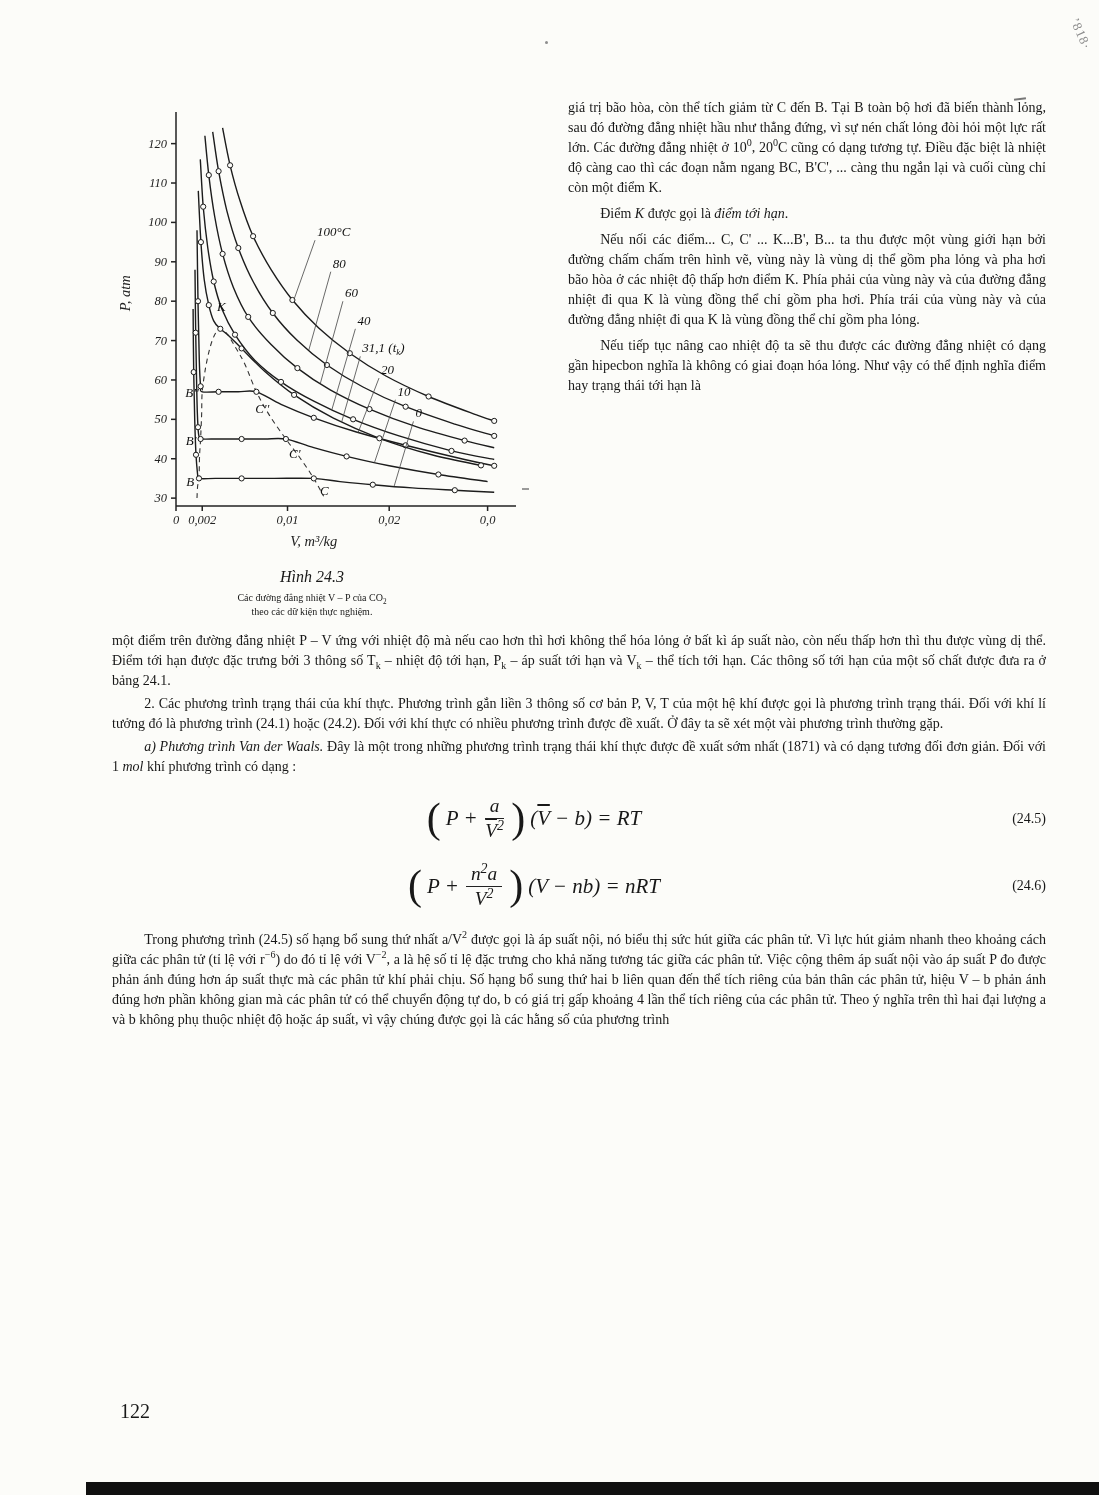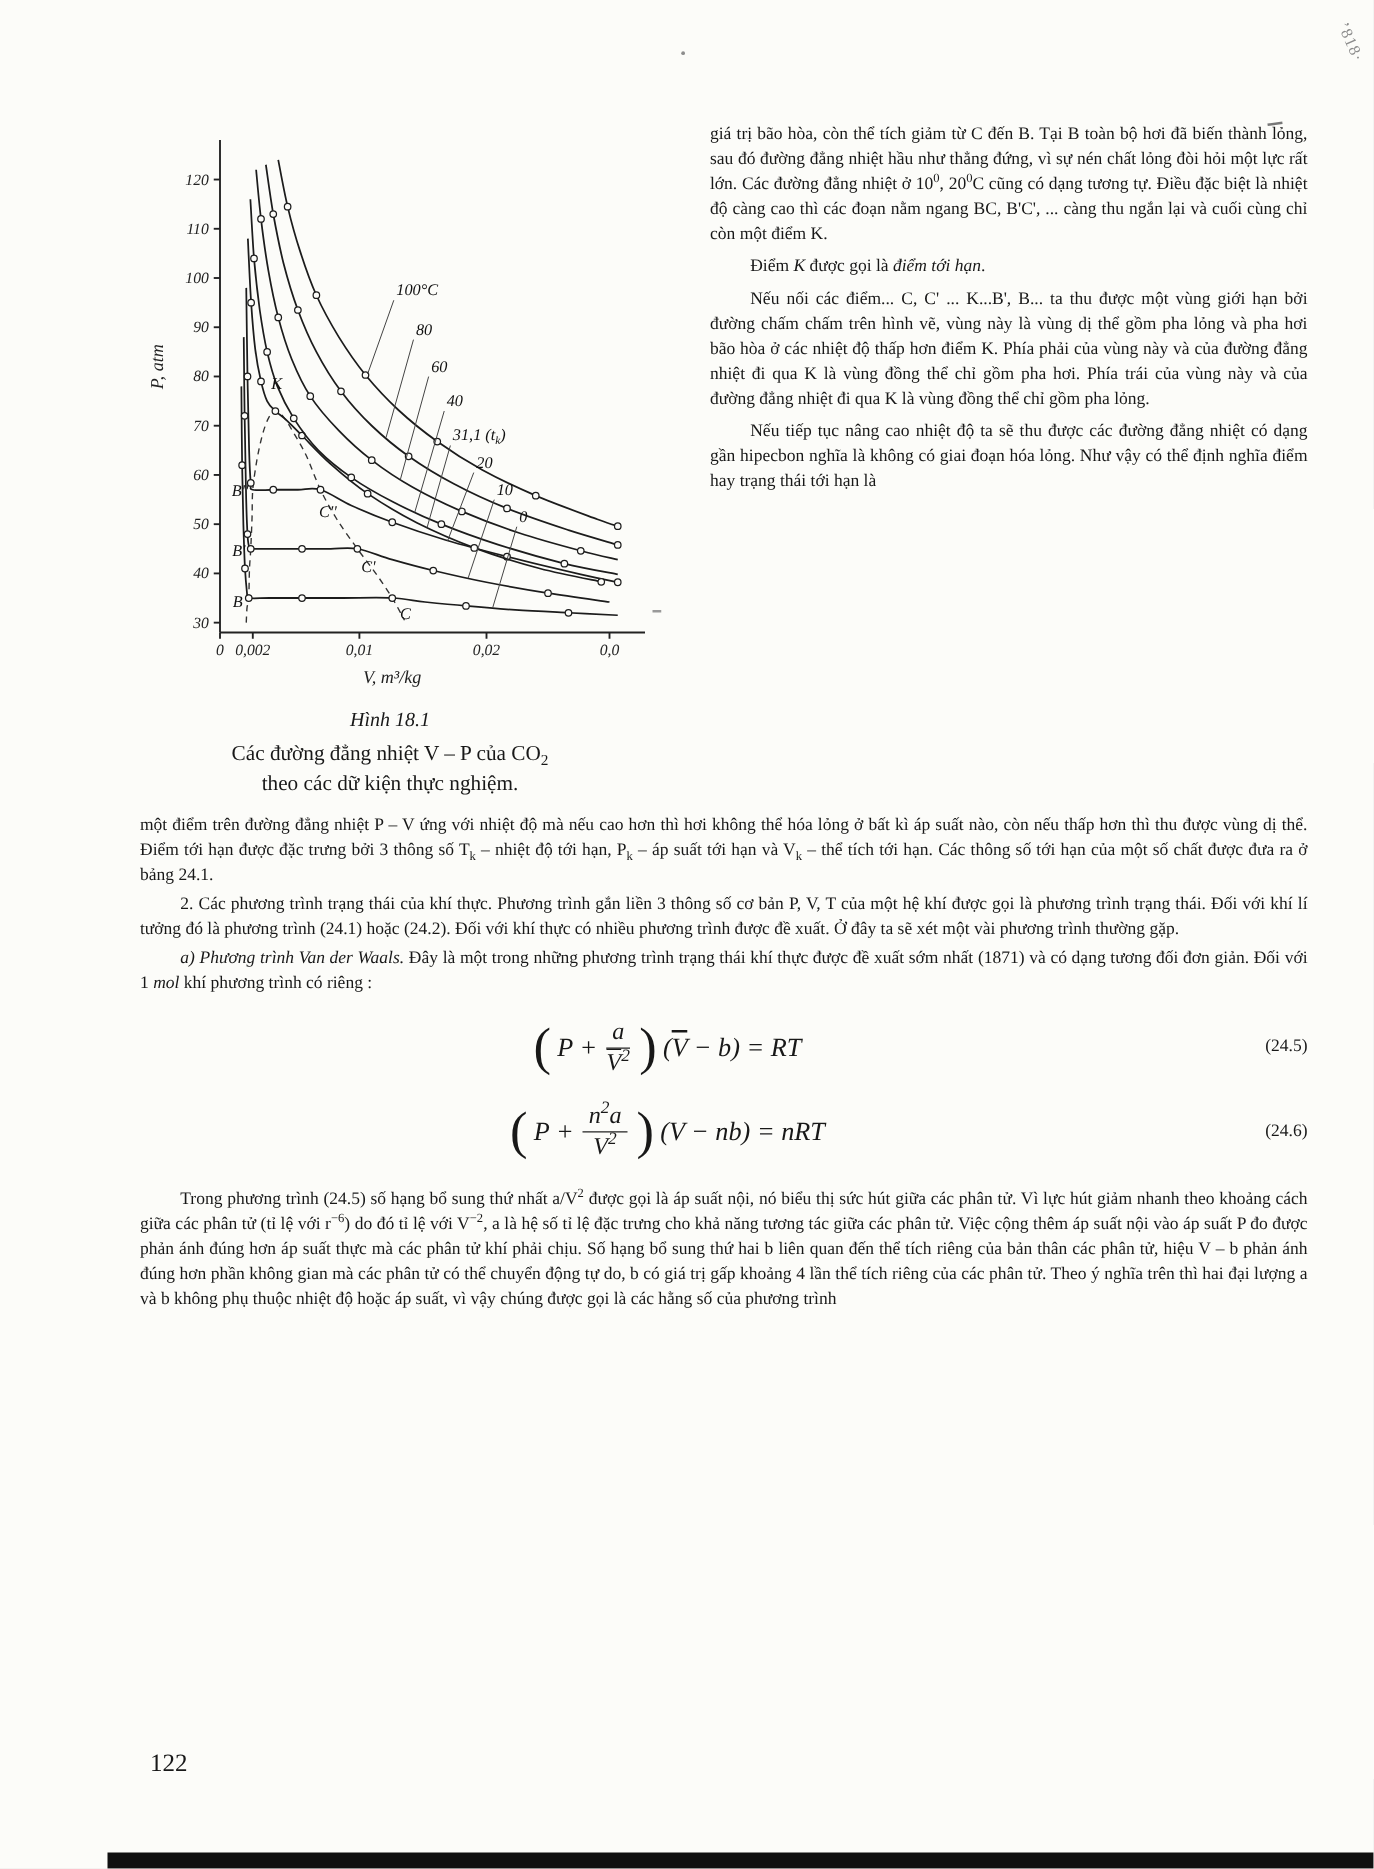--- a/index.html
+++ b/index.html
@@ -14,21 +14,21 @@
   .right-col .para + .para{margin-top:6px;}
   .full-width{margin-top:12px;}
   .full-width .para{margin-bottom:3px;}
   sub,sup{font-size:0.72em;line-height:0;}
   .ovl{text-decoration:overline;}
   i{font-style:italic;} b{font-weight:normal;}
 
   
   .fig-caption{width:380px;margin:12px 0 0 10px;text-align:center;}
   .cap-title{font-style:italic;font-size:16px;margin-bottom:5px;}
-  .cap-line{font-size:17px;line-height:1.4;}
+  .cap-line{font-size:10px;line-height:1.4;}
 
   
   #isotherm-svg{display:block;}
   #isotherm-svg .ax{stroke:#222;stroke-width:1.5;}
   #isotherm-svg .tk{font:italic 12.5px "Liberation Serif",serif;fill:#222;}
   #isotherm-svg .axt{font:italic 14.5px "Liberation Serif",serif;fill:#222;}
   #isotherm-svg .iso{fill:none;stroke:#1c1c1c;stroke-width:1.4;}
   #isotherm-svg .dome{fill:none;stroke:#333;stroke-width:1.1;stroke-dasharray:5 4;}
   #isotherm-svg .pt{fill:#fcfcf9;stroke:#1c1c1c;stroke-width:1;}
   #isotherm-svg .lbl{font:italic 13px "Liberation Serif",serif;fill:#111;}
@@ -178,38 +178,38 @@
             <text x="303.44" y="313.3775510204082" class="lbl"><tspan>0</tspan></text>
             <text x="109.26400000000001" y="207.03061224489798" text-anchor="middle" class="lbl">K</text>
             <text x="80.072" y="292.50204081632654" text-anchor="middle" class="lbl">B''</text>
             <text x="150.264" y="309.4387755102041" text-anchor="middle" class="lbl">C''</text>
             <text x="79.088" y="340.55510204081634" text-anchor="middle" class="lbl">B'</text>
             <text x="182.736" y="353.5530612244898" text-anchor="middle" class="lbl">C'</text>
             <text x="78.104" y="381.51836734693876" text-anchor="middle" class="lbl">B</text>
             <text x="212.256" y="390.9714285714286" text-anchor="middle" class="lbl">C</text>
           </svg>
         <figcaption class="fig-caption">
-          <div class="cap-title">Hình 18.1</div>
+          <div class="cap-title">Hình 24.3</div>
           <div class="cap-line"><span>Các đường đẳng nhiệt V – P của CO</span><sub>2</sub></div>
           <div class="cap-line">theo các dữ kiện thực nghiệm.</div>
         </figcaption>
       </figure>
 
       <div class="right-col">
         <p class="para"><span>giá trị bão hòa, còn thể tích giảm từ C đến B. Tại B toàn bộ hơi đã biến thành lỏng, sau đó đường đẳng nhiệt hầu như thẳng đứng, vì sự nén chất lỏng đòi hỏi một lực rất lớn. Các đường đẳng nhiệt ở 10</span><sup>0</sup><span>, 20</span><sup>0</sup><span>C cũng có dạng tương tự. Điều đặc biệt là nhiệt độ càng cao thì các đoạn nằm ngang BC, B'C', ... càng thu ngắn lại và cuối cùng chỉ còn một điểm K.</span></p>
         <p class="para ind"><span>Điểm </span><i>K</i><span> được gọi là </span><i>điểm tới hạn</i><span>.</span></p>
         <p class="para ind"><span>Nếu nối các điểm... C, C' ... K...B', B... ta thu được một vùng giới hạn bởi đường chấm chấm trên hình vẽ, vùng này là vùng dị thể gồm pha lỏng và pha hơi bão hòa ở các nhiệt độ thấp hơn điểm K. Phía phải của vùng này và của đường đẳng nhiệt đi qua K là vùng đồng thể chỉ gồm pha hơi. Phía trái của vùng này và của đường đẳng nhiệt đi qua K là vùng đồng thể chỉ gồm pha lỏng.</span></p>
         <p class="para ind"><span>Nếu tiếp tục nâng cao nhiệt độ ta sẽ thu được các đường đẳng nhiệt có dạng gần hipecbon nghĩa là không có giai đoạn hóa lỏng. Như vậy có thể định nghĩa điểm hay trạng thái tới hạn là</span></p>
       </div>
     </div>
 
     <div class="full-width">
       <p class="para"><span>một điểm trên đường đẳng nhiệt P – V ứng với nhiệt độ mà nếu cao hơn thì hơi không thể hóa lỏng ở bất kì áp suất nào, còn nếu thấp hơn thì thu được vùng dị thể. Điểm tới hạn được đặc trưng bởi 3 thông số T</span><sub>k</sub><span> – nhiệt độ tới hạn, P</span><sub>k</sub><span> – áp suất tới hạn và V</span><sub>k</sub><span> – thể tích tới hạn. Các thông số tới hạn của một số chất được đưa ra ở bảng 24.1.</span></p>
       <p class="para ind"><b>2. Các phương trình trạng thái của khí thực.</b><span> Phương trình gắn liền 3 thông số cơ bản P, V, T của một hệ khí được gọi là phương trình trạng thái. Đối với khí lí tưởng đó là phương trình (24.1) hoặc (24.2). Đối với khí thực có nhiều phương trình được đề xuất. Ở đây ta sẽ xét một vài phương trình thường gặp.</span></p>
-      <p class="para ind"><i>a) Phương trình Van der Waals.</i><span> Đây là một trong những phương trình trạng thái khí thực được đề xuất sớm nhất (1871) và có dạng tương đối đơn giản. Đối với 1 </span><i>mol</i><span> khí phương trình có riêng :</span></p>
+      <p class="para ind"><i>a) Phương trình Van der Waals.</i><span> Đây là một trong những phương trình trạng thái khí thực được đề xuất sớm nhất (1871) và có dạng tương đối đơn giản. Đối với 1 </span><i>mol</i><span> khí phương trình có dạng :</span></p>
 
       <div class="eq-row">
         <div class="eq-main">
           <span class="eq">
             <span class="bp">(</span>
             <span>P +</span>
             <span class="frac">
                 <span class="num"><span>a</span></span>
                 <span class="den"><span class="ovl">V</span><sup>2</sup></span>
               </span>

